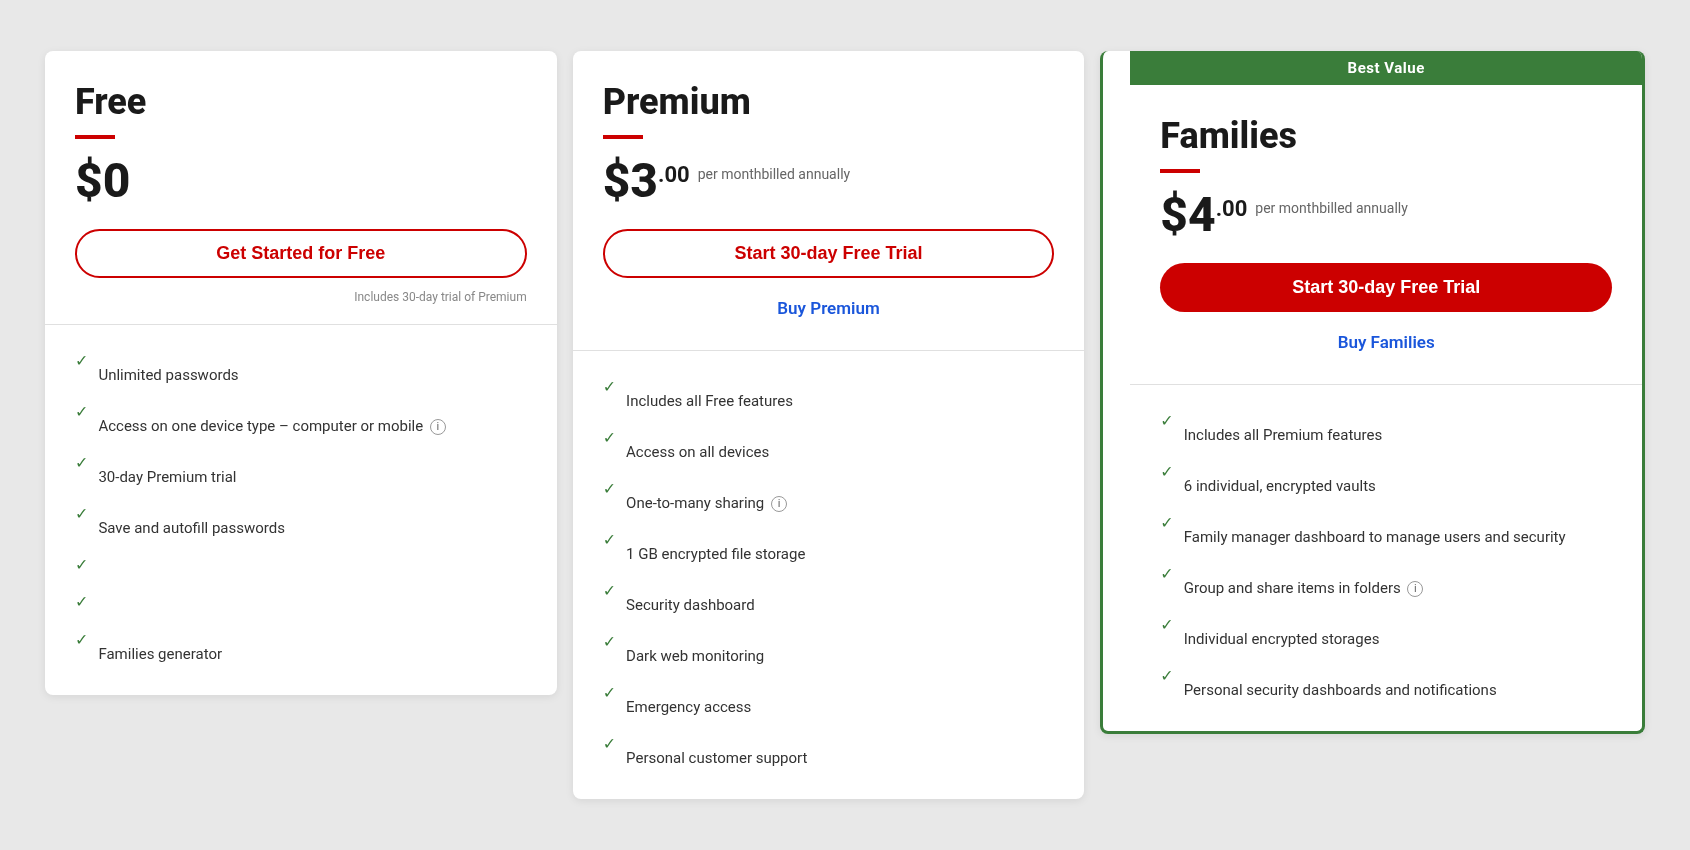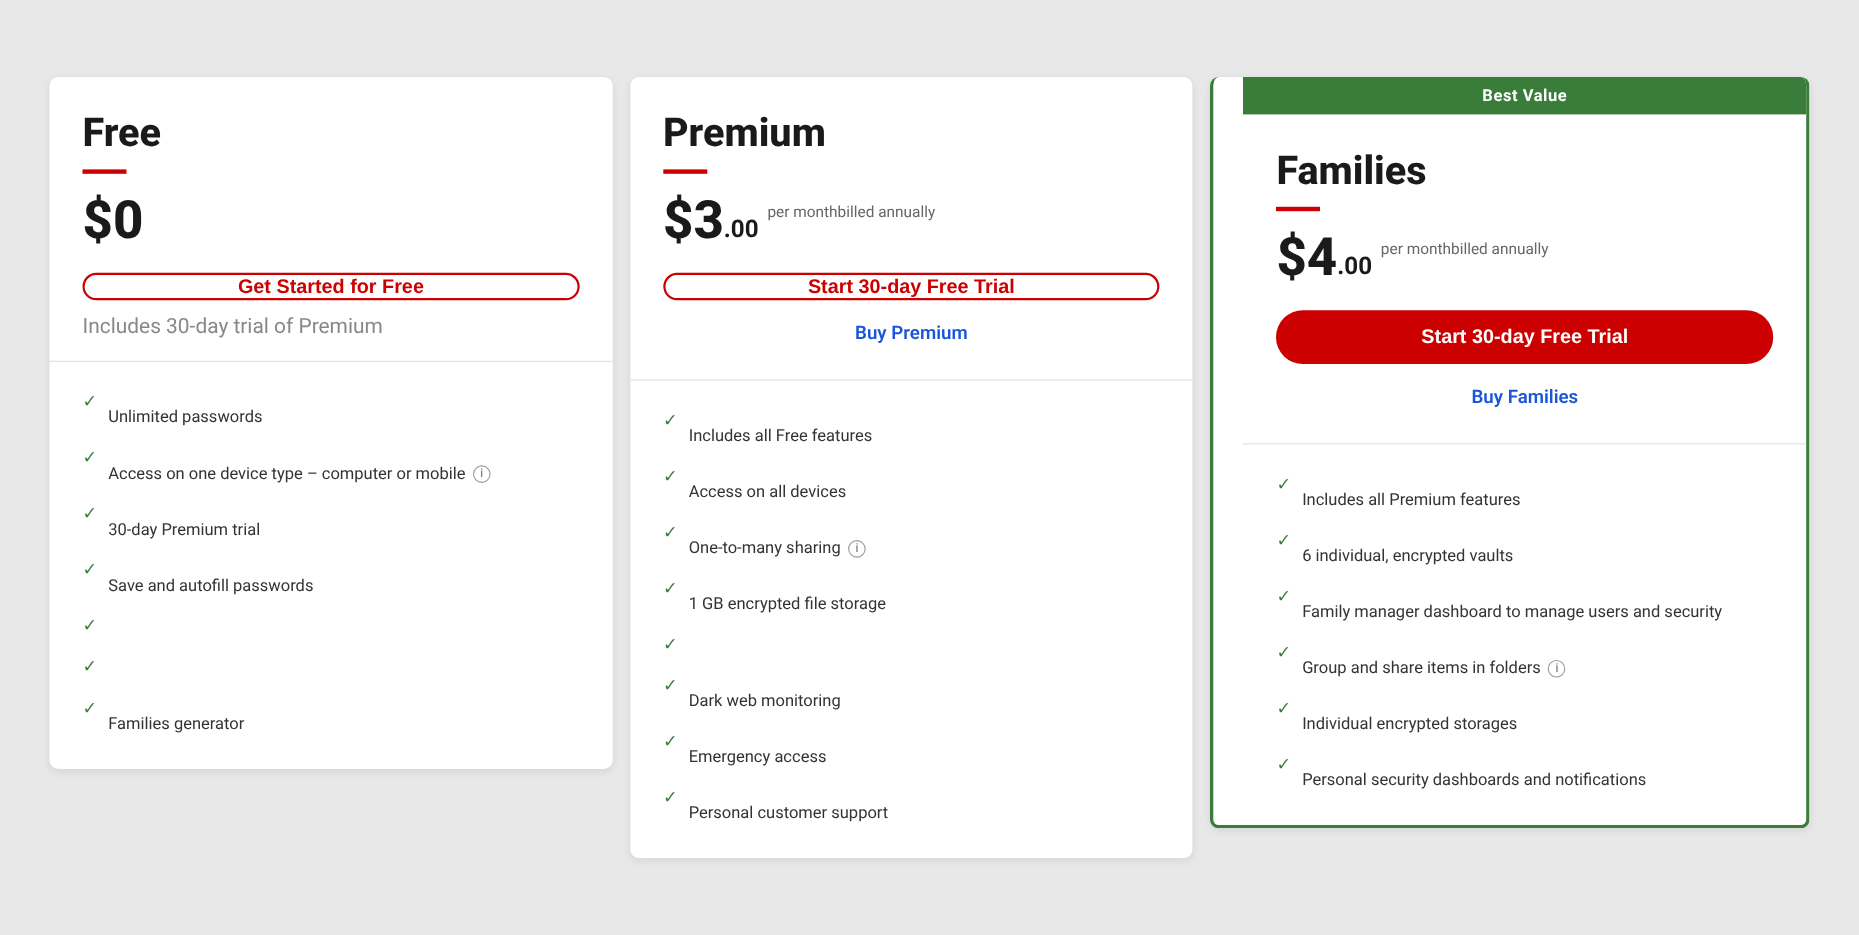--- a/index.html
+++ b/index.html
@@ -85,40 +85,40 @@
       font-size: 48px;
       font-weight: 800;
       color: #1a1a1a;
       line-height: 1;
     }
 
     .price-cents {
       font-size: 22px;
       font-weight: 700;
       color: #1a1a1a;
-      margin-top: 20px;
+      margin-top: 5px;
     }
 
     .price-billing {
       display: flex;
       flex-direction: row;
       justify-content: center;
       margin-top: 8px;
     }
 
     .price-billing span {
       font-size: 14px;
       color: #666666;
       line-height: 1.4;
     }
 
     .btn-primary-outline {
       display: block;
       width: 100%;
-      padding: 0 20px;
+      padding: 12px 20px;
       border: 2px solid #cc0000;
       border-radius: 50px;
       background: #ffffff;
       color: #cc0000;
       font-size: 18px;
       font-weight: 700;
       text-align: center;
       cursor: pointer;
       margin-bottom: 12px;
     }
@@ -145,23 +145,23 @@
       color: #1a56db;
       font-size: 17px;
       font-weight: 600;
       cursor: pointer;
       padding: 4px 0;
       margin-bottom: 8px;
       margin-top: 16px;
     }
 
     .trial-note {
-      text-align: left;
+      text-align: right;
       color: #888888;
-      font-size: 19px;
+      font-size: 12px;
       margin-top: 4px;
     }
 
     .plan-features {
       border-top: 1px solid #e0e0e0;
       padding: 24px 30px 30px 30px;
     }
 
     .feature-item {
       display: flex;
@@ -282,20 +282,21 @@
         <div class="feature-item">
           <span class="check-icon">✓</span>
           <span class="feature-text bold">One-to-many sharing <span class="info-icon">i</span></span>
         </div>
         <div class="feature-item">
           <span class="check-icon">✓</span>
           <span class="feature-text bold">1 GB encrypted file storage</span>
         </div>
         <div class="feature-item">
           <span class="check-icon">✓</span>
+          <span class="feature-text">Security dashboard</span>
         </div>
         <div class="feature-item">
           <span class="check-icon">✓</span>
           <span class="feature-text">Dark web monitoring</span>
         </div>
         <div class="feature-item">
           <span class="check-icon">✓</span>
           <span class="feature-text">Emergency access</span>
         </div>
         <div class="feature-item">

